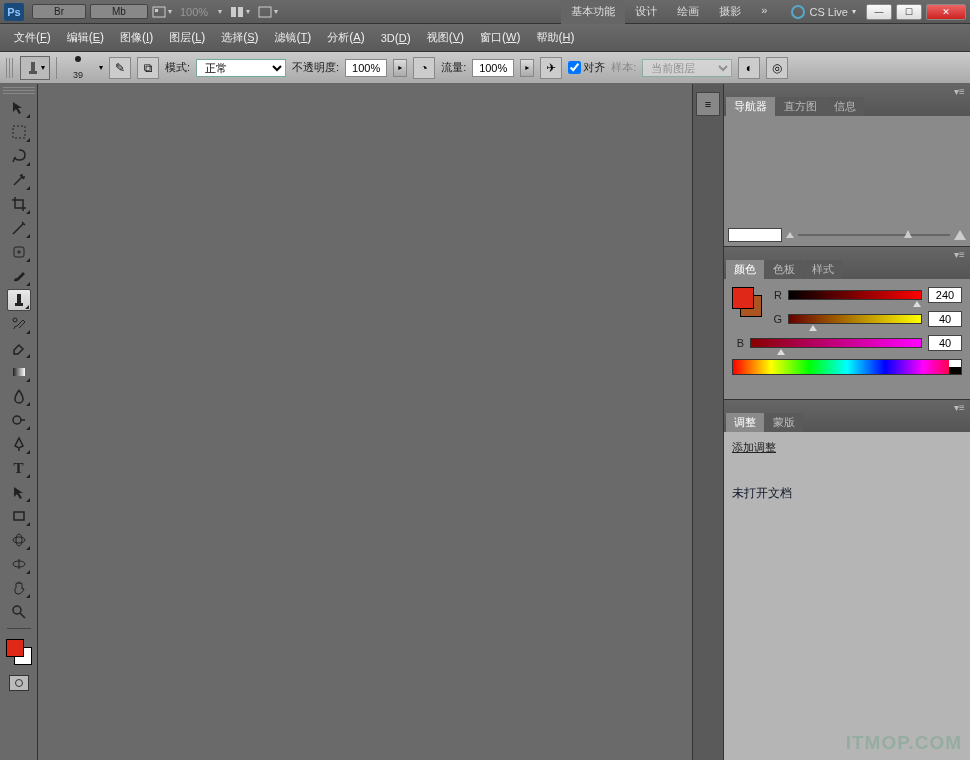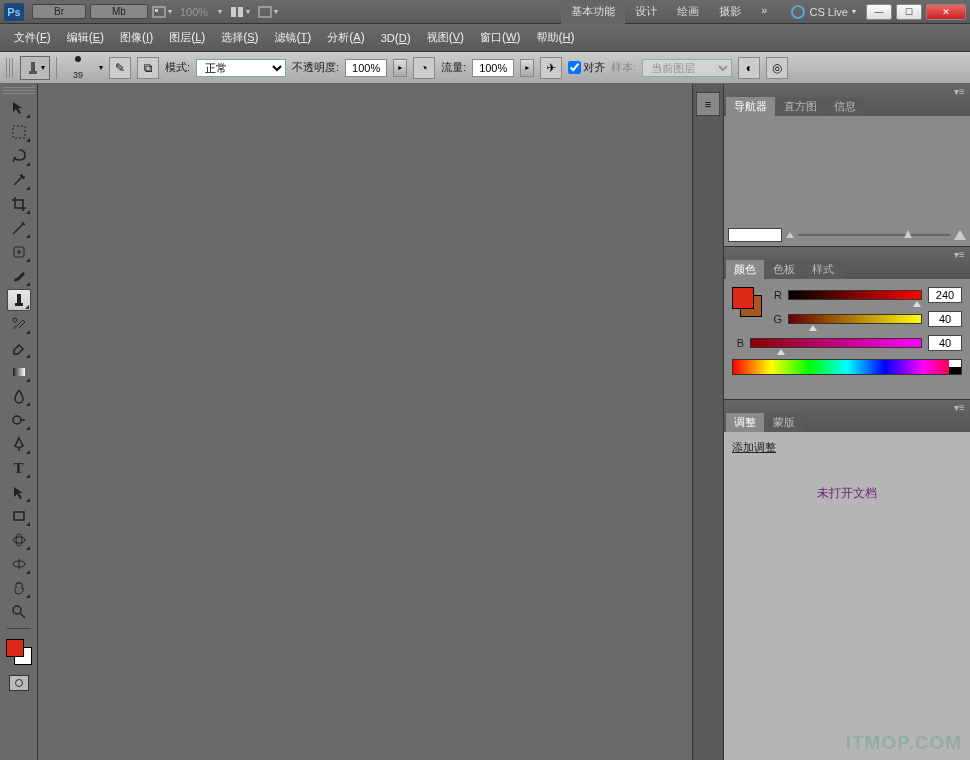--- a/index.html
+++ b/index.html
@@ -100,21 +100,21 @@
 .color-val { width: 34px; height: 16px; background: #fff; border: 1px solid #444; text-align: center; font-size: 11px; }
 .color-preview { width: 30px; height: 30px; position: relative; float: left; margin-right: 8px; }
 .color-preview .f { width: 22px; height: 22px; background: #e02818; border: 1px solid #000; position: absolute; }
 .color-preview .b { width: 22px; height: 22px; background: #a52; border: 1px solid #000; position: absolute; bottom: 0; right: 0; }
 .spectrum { height: 16px; background: linear-gradient(90deg, #f00, #ff0, #0f0, #0ff, #00f, #f0f, #f00); border: 1px solid #333; margin-top: 4px; position: relative; }
 .spectrum::after { content: ""; position: absolute; right: 0; top: 0; width: 12px; height: 100%; background: linear-gradient(#fff 50%, #000 50%); }
 
 
 .adj-body { flex: 1; background: #b5b5b5; padding: 8px; min-height: 340px; }
 .adj-title { color: #222; font-size: 11px; margin-bottom: 30px; text-decoration: underline; }
-.adj-msg { text-align: center; color: #701a75; font-size: 12px; margin-top: 20px; }
+.adj-msg { color: #0f172a; font-size: 12px; margin-top: 20px; }
 
 
 .bottom-tabs { height: 18px; background: #666; display: flex; }
 .btab { padding: 2px 10px; color: #bbb; font-size: 11px; cursor: pointer; }
 .btab.active { background: #8a8a8a; color: #fff; }
 
 .watermark { position: absolute; right: 8px; bottom: 6px; color: #8a9; font-size: 19px; font-weight: bold; letter-spacing: 1px; opacity: 0.7; font-family: Arial; }
 </style>
 </head>
 <body>

